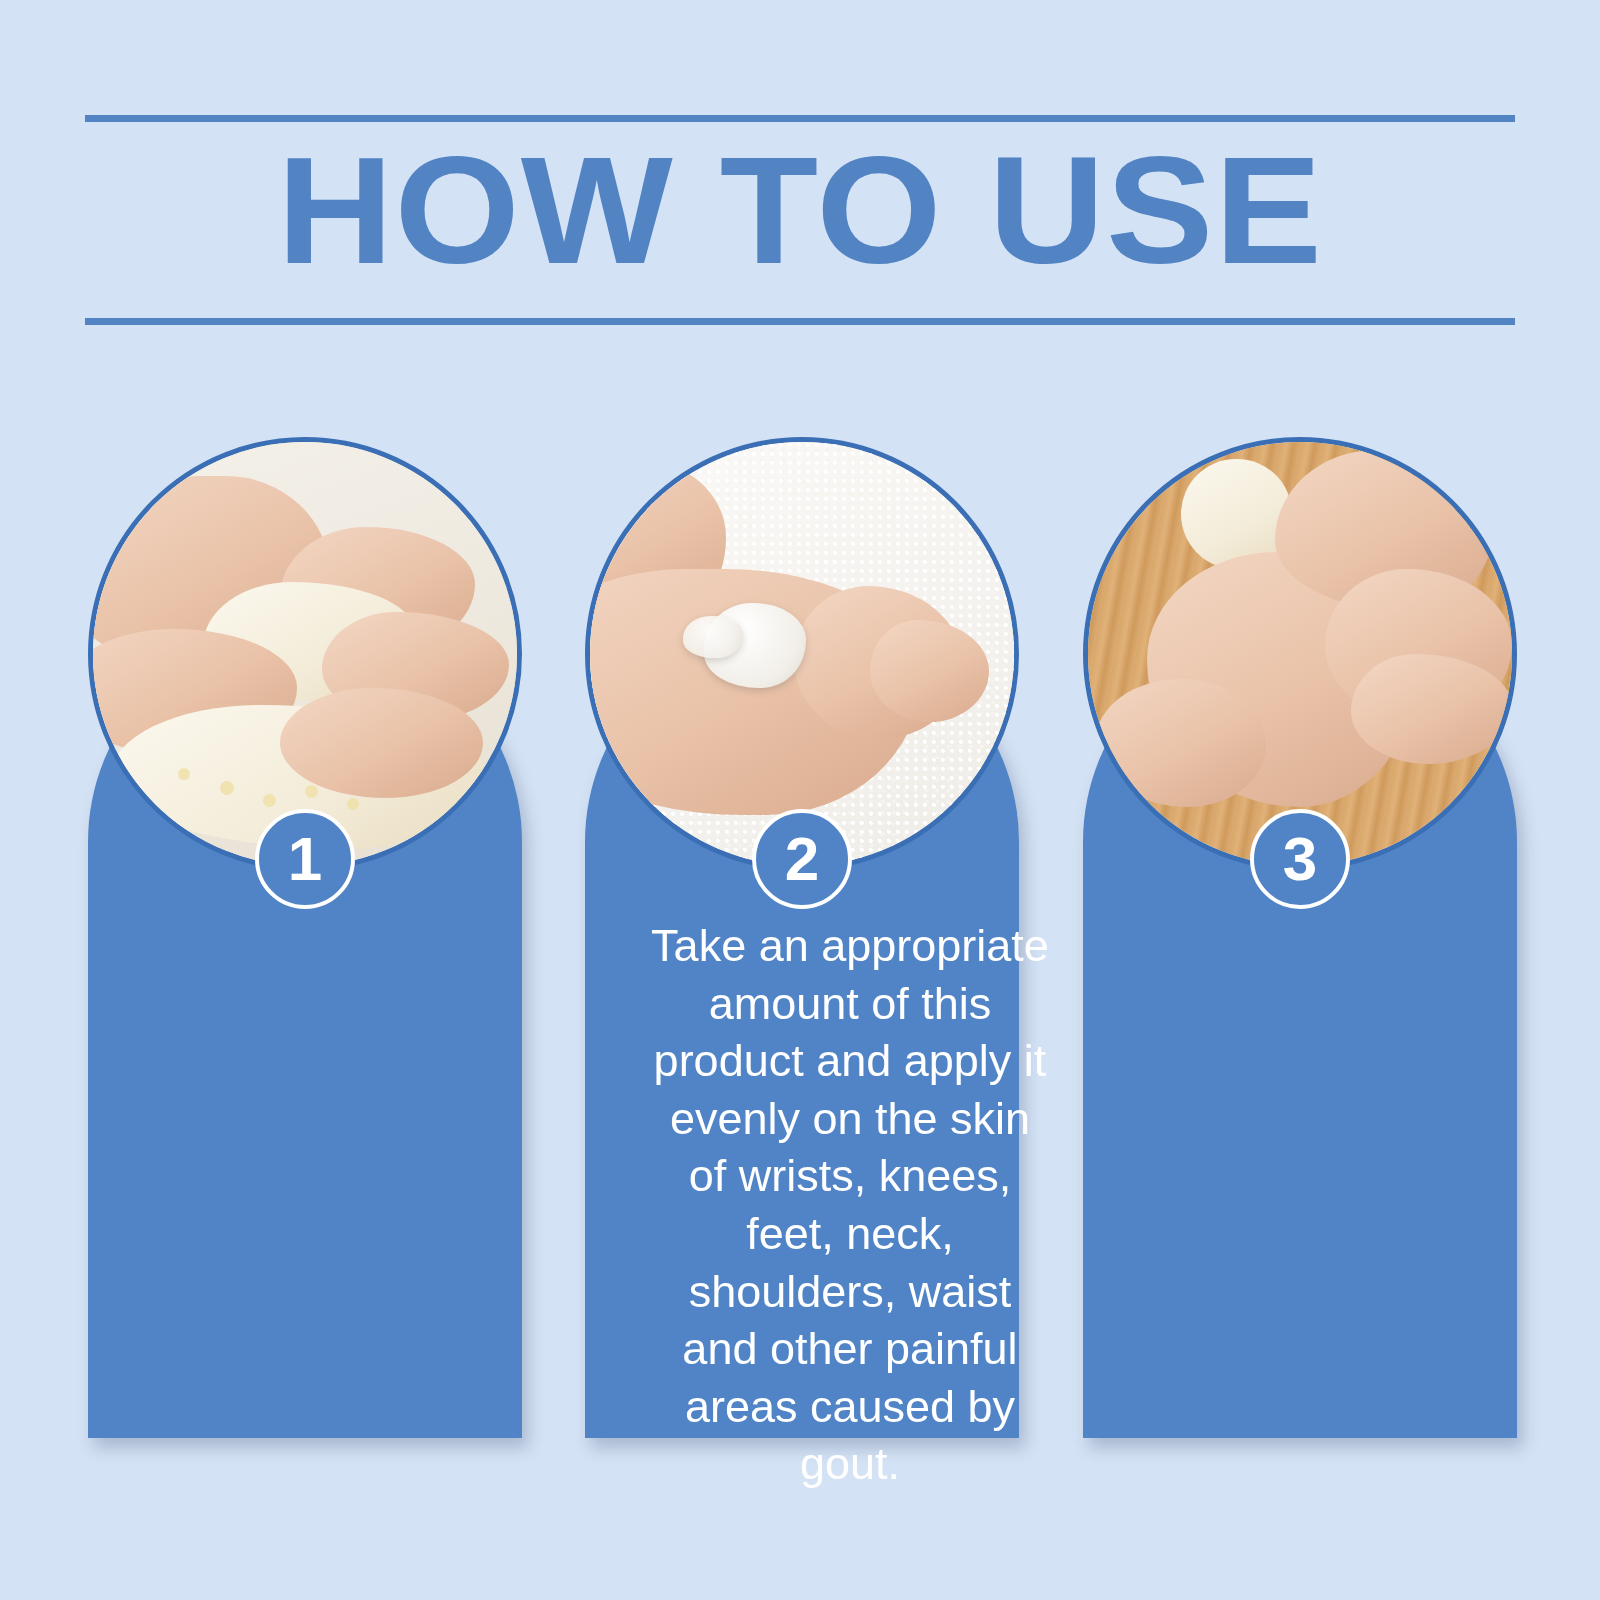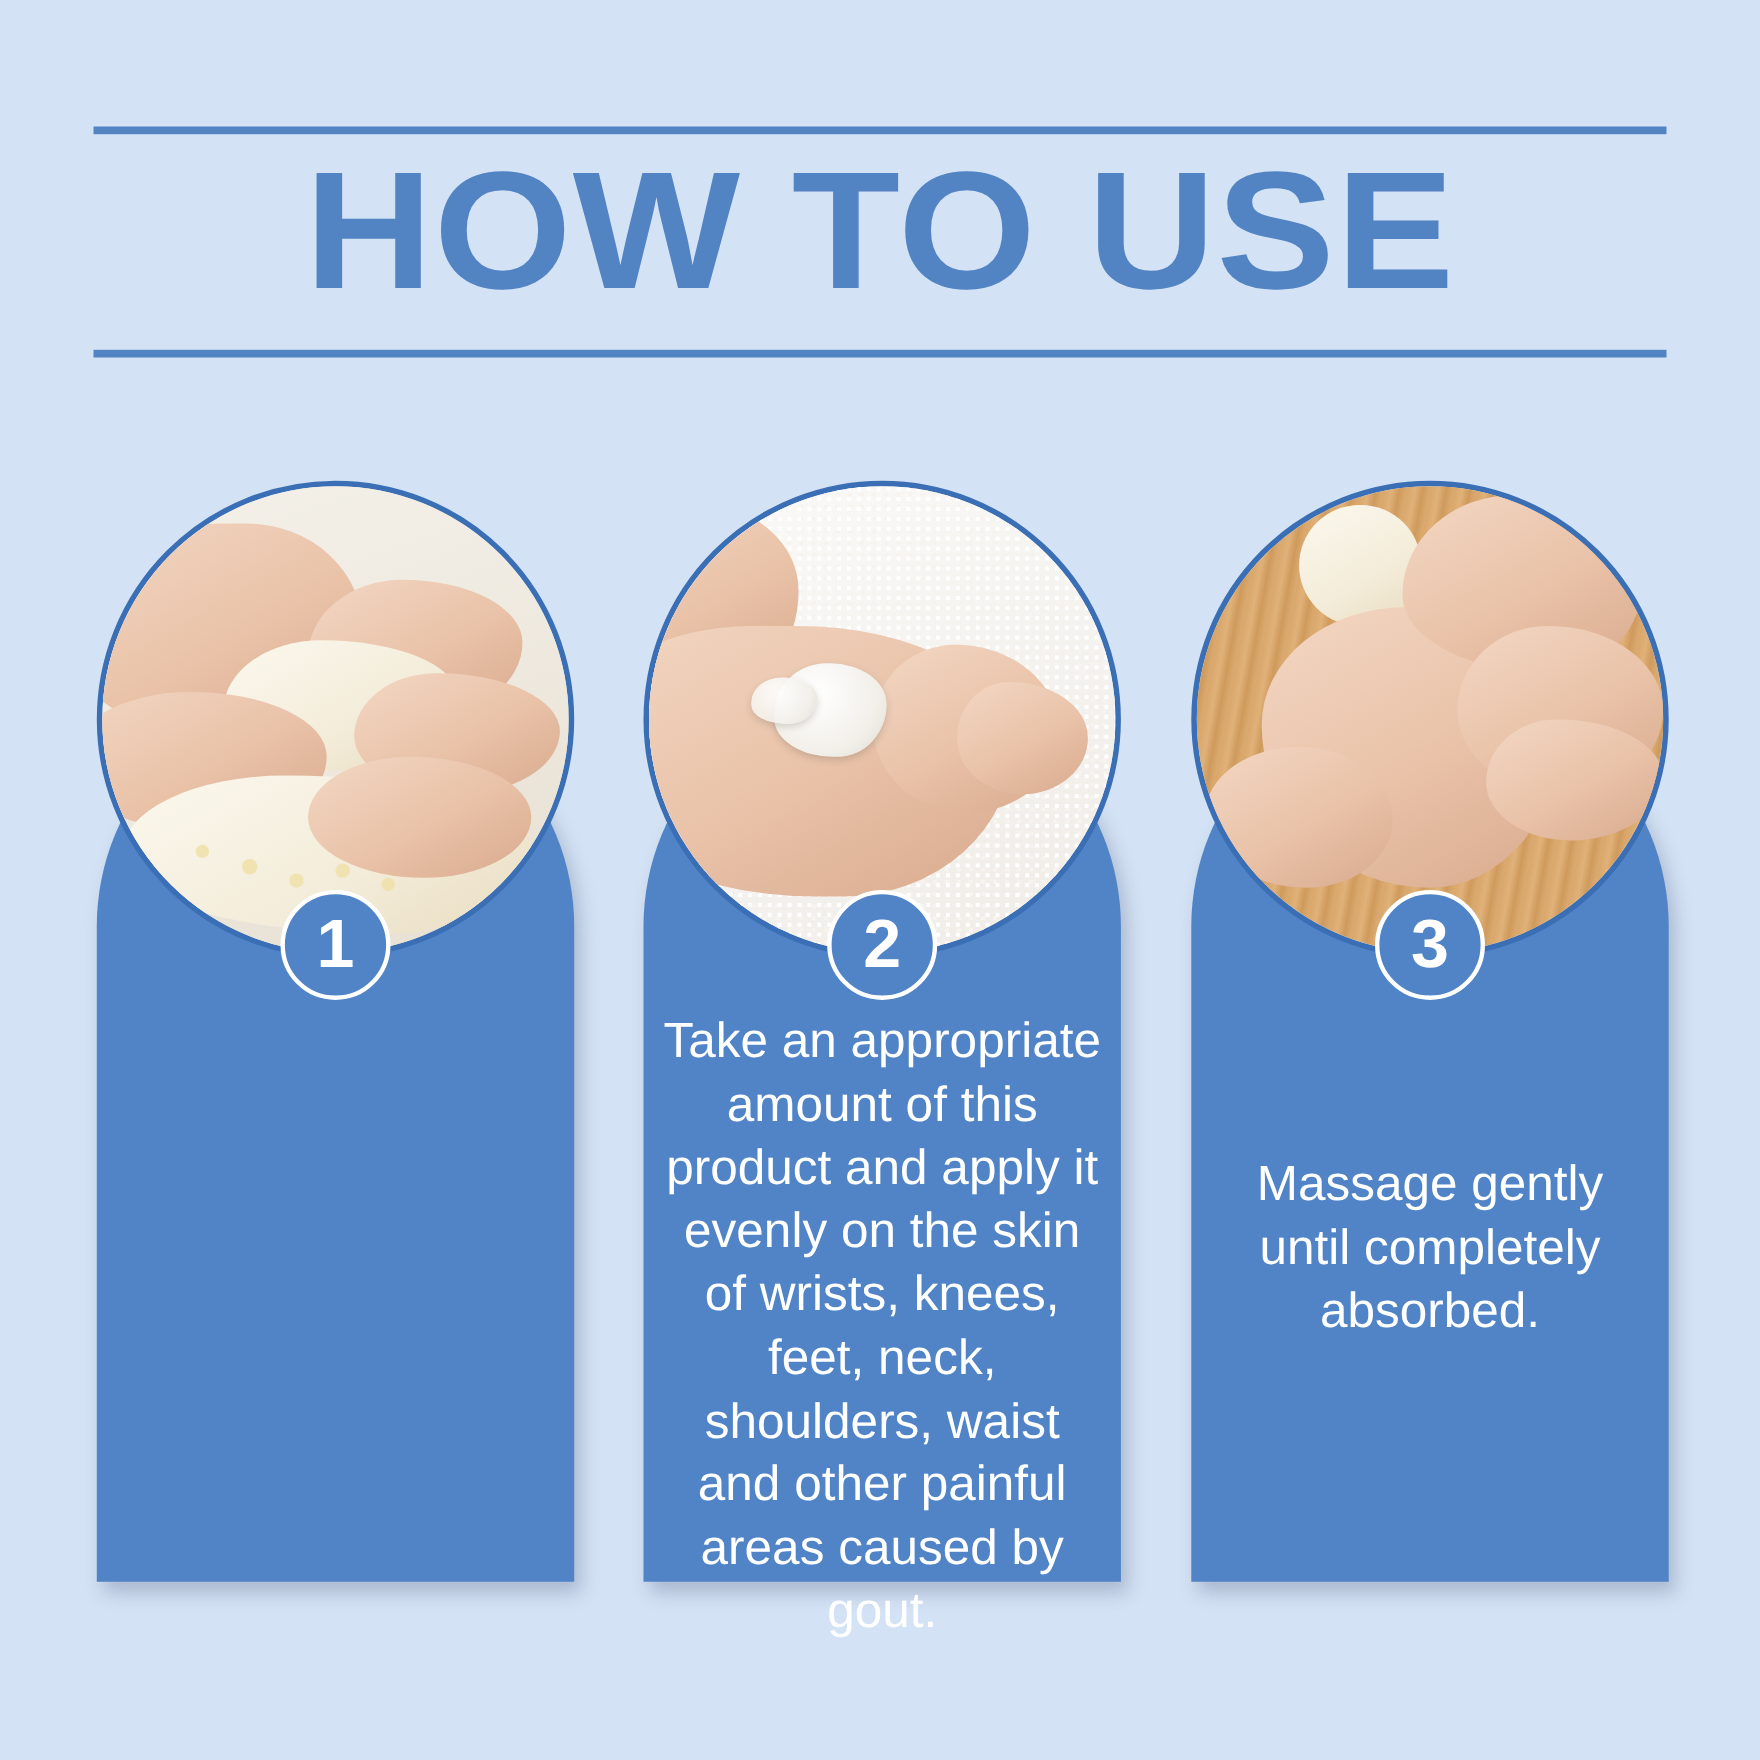--- a/index.html
+++ b/index.html
@@ -129,21 +129,21 @@
     left: 12px;
     width: 410px;
     color: #ffffff;
     text-align: center;
     font-family: "Liberation Sans", sans-serif;
     font-size: 45px;
     line-height: 1.28;
     font-weight: 400;
   }
   .step-card.c1 .step-caption { top: 610px; }
-  .step-card.c2 .step-caption { top: 480px; }
+  .step-card.c2 .step-caption { top: 480px; margin-left: 48px; }
   .step-card.c3 .step-caption { top: 610px; }
 
   
   .sheet-bg { position:absolute; inset:0; background:
       linear-gradient(160deg,#f4f1ea 0%,#efeae0 45%,#e7dfd2 100%); }
   .skin { position:absolute; background:
       linear-gradient(150deg,#f3d7c4 0%,#e9c2a8 55%,#d9aa8d 100%); }
   .towel { position:absolute; background:
       linear-gradient(150deg,#fbf8ee 0%,#f3ecd9 60%,#e9dcc0 100%); }
   .wood { position:absolute; inset:0; background:
@@ -221,16 +221,15 @@
         <div class="towel" style="left:22%;top:4%;width:26%;height:26%;border-radius:50%;"></div>
         <div class="skin" style="left:14%;top:26%;width:64%;height:60%;border-radius:48% 52% 44% 56%/42% 44% 56% 58%;"></div>
         <div class="skin" style="left:2%;top:56%;width:40%;height:30%;border-radius:50% 50% 46% 54%/48% 52% 48% 52%;"></div>
         <div class="skin" style="left:44%;top:2%;width:52%;height:38%;border-radius:46% 54% 38% 62%/56% 44% 56% 44%;"></div>
         <div class="skin" style="left:56%;top:30%;width:44%;height:36%;border-radius:44% 56% 48% 52%/50% 50% 50% 50%;"></div>
         <div class="skin" style="left:62%;top:50%;width:38%;height:26%;border-radius:40% 60% 52% 48%/52% 48% 52% 48%;"></div>
       </div>
     </div>
 
     <div class="step-badge">3</div>
-    <div class="step-caption">Massage gently until completely absorbed.</div>
   </div>
 
 </div>
 
 </body></html>

